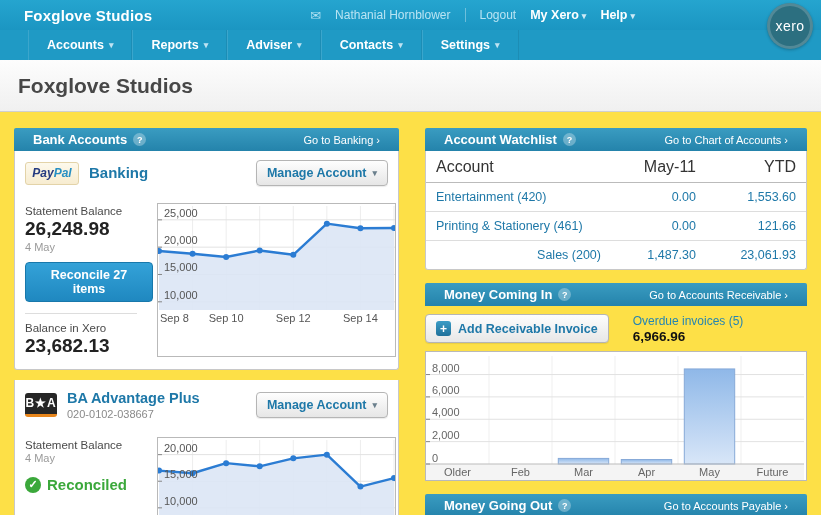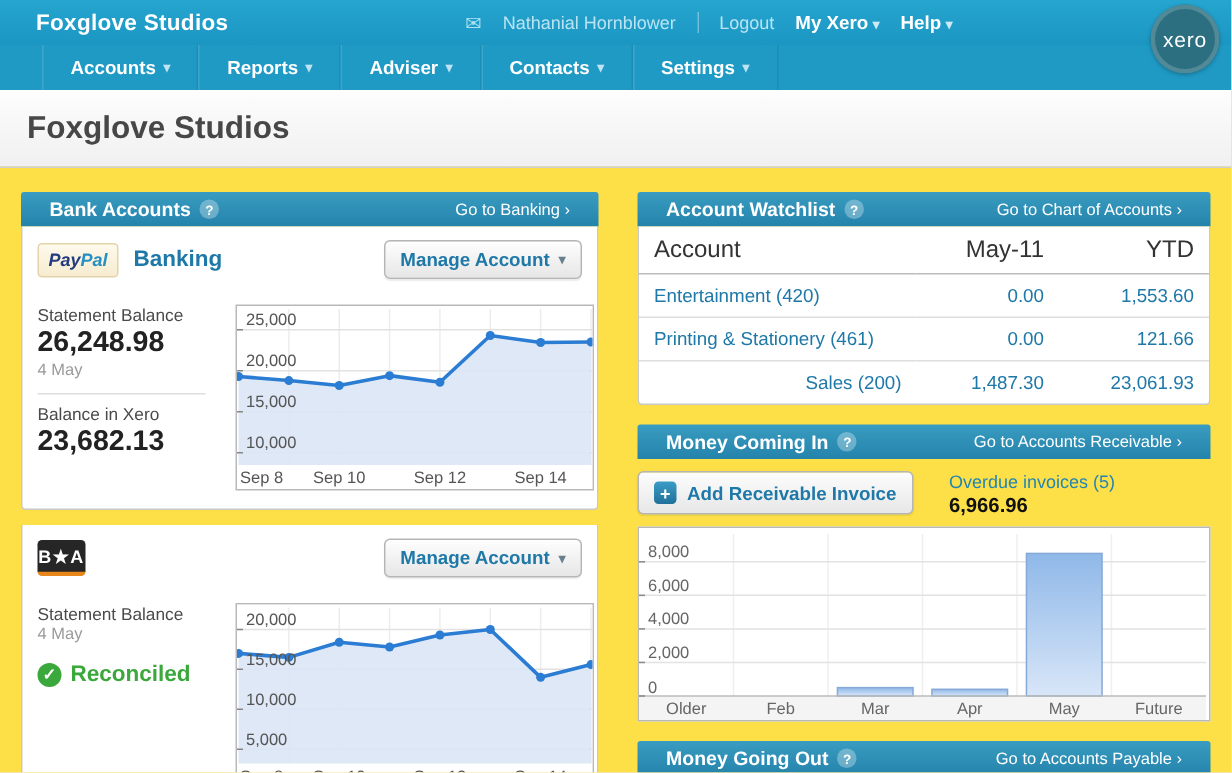--- a/index.html
+++ b/index.html
@@ -172,20 +172,21 @@
           <button class="manage-btn">
               <span>Manage Account</span>
               <span class="caret">▾</span>
             </button>
         </div>
         <div class="acct-body">
           <div class="acct-stats">
             <div class="stat-label">Statement Balance</div>
             <div class="stat-value">26,248.98</div>
             <div class="stat-date">4 May</div>
+            <button class="reconcile-btn">Reconcile 27 items</button>
             <hr class="stats-divider">
             <div class="stat-label">Balance in Xero</div>
             <div class="stat-value">23,682.13</div>
           </div>
           <div class="chart-box">
             <svg width="237" height="122">
                 <rect x="0" y="0" width="237" height="122" fill="#ffffff"></rect>
                 <line x1="34.57142857142857" y1="2" x2="34.57142857142857" y2="106" stroke="#ededed"></line>
                 <line x1="68.14285714285714" y1="2" x2="68.14285714285714" y2="106" stroke="#ededed"></line>
                 <line x1="101.71428571428571" y1="2" x2="101.71428571428571" y2="106" stroke="#ededed"></line>
@@ -220,20 +221,24 @@
                 <text x="135.28571428571428" y="118" fill="#555" font-size="11" text-anchor="middle">Sep 12</text>
                 <text x="202.42857142857142" y="118" fill="#555" font-size="11" text-anchor="middle">Sep 14</text>
               </svg>
           </div>
         </div>
       </div>
 
       <div class="card">
         <div class="acct-top">
           <span class="ba-logo">B★A</span>
+          <span class="acct-name-wrap">
+            <a class="acct-name" style="font-size:14.5px;">BA Advantage Plus</a>
+            <div class="acct-number">020-0102-038667</div>
+          </span>
           <button class="manage-btn">
               <span>Manage Account</span>
               <span class="caret">▾</span>
             </button>
         </div>
         <div class="acct-body">
           <div class="acct-stats">
             <div class="stat-label">Statement Balance</div>
             <div class="stat-date">4 May</div>
             <div class="reconciled">

